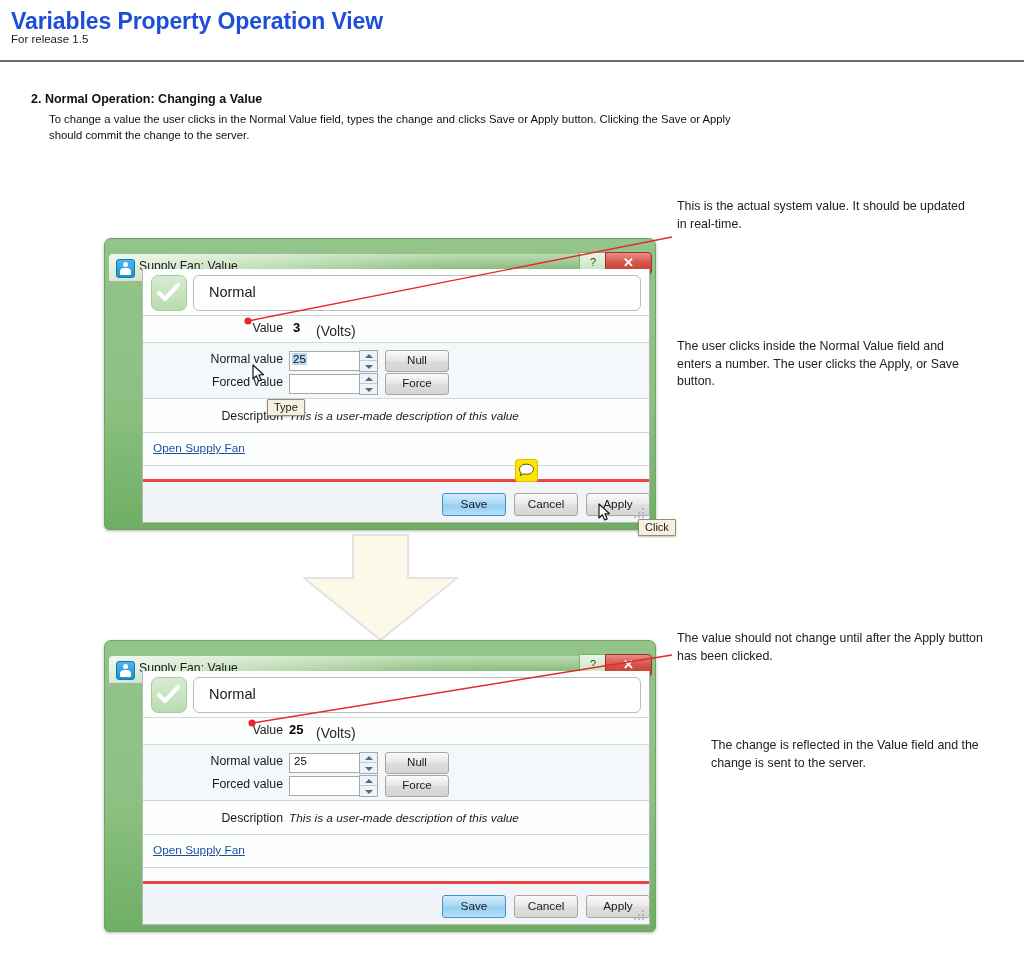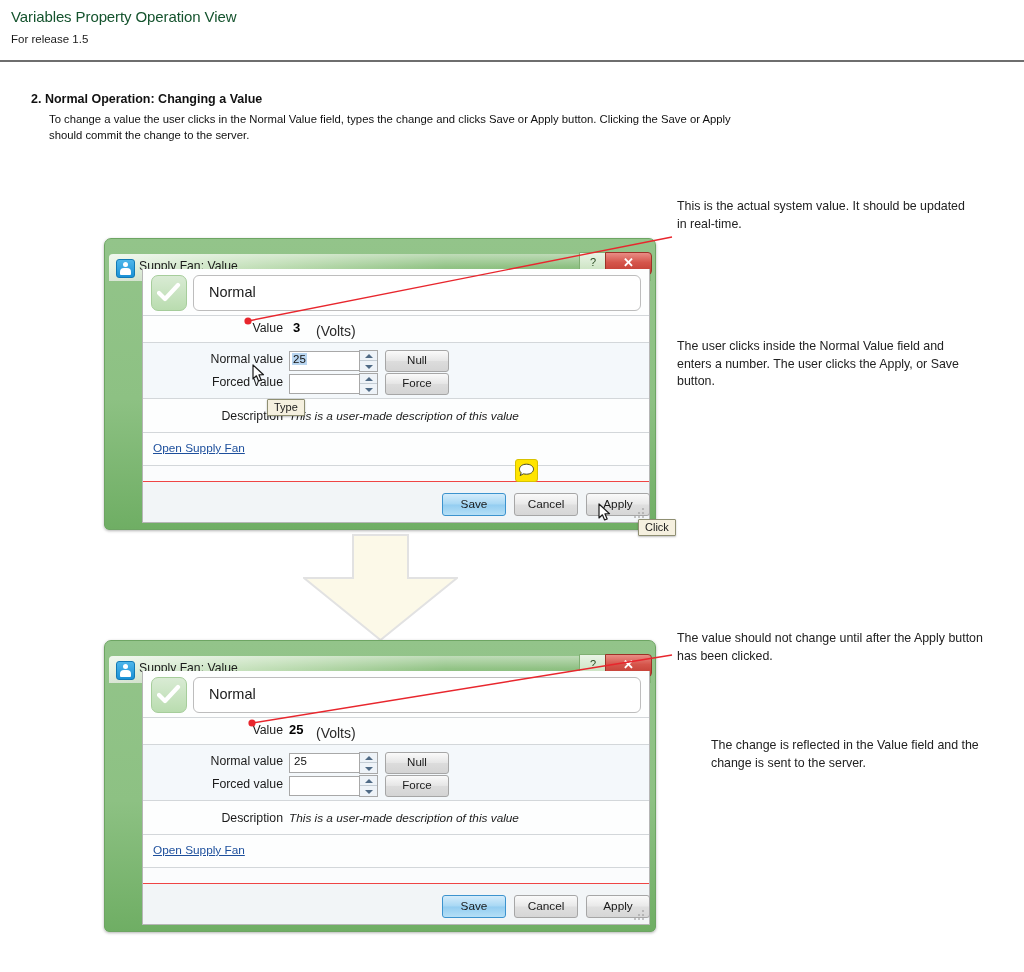--- a/index.html
+++ b/index.html
@@ -7,21 +7,21 @@
     width:1024px;height:972px;
     background:#ffffff;
     font-family:"Liberation Sans", sans-serif;
     color:#1a1a1a;
     position:relative;
     overflow:hidden;
   }
 
   
   #page-header{position:absolute;left:0;top:0;width:1024px;height:61px;}
-  #doc-title{position:absolute;left:11px;top:8px;font-size:15px;font-weight:normal;letter-spacing:-.1px;color:#14532d;}
+  #doc-title{position:absolute;left:11px;top:8px;font-size:23px;font-weight:bold;letter-spacing:-.1px;color:#1d4ed8;}
   #doc-subtitle{position:absolute;left:11px;top:33px;font-size:11.5px;color:#1a1a1a;}
   #header-rule{position:absolute;left:0;top:60px;width:1024px;height:2px;background:#6e6e6e;}
 
   
   #section-heading{position:absolute;left:31px;top:92px;font-size:12.5px;font-weight:bold;color:#111;}
   #section-body{position:absolute;left:49px;top:111px;width:760px;font-size:11.3px;line-height:16px;color:#111;}
   #section-body div{white-space:nowrap;}
 
   
   .annot{position:absolute;font-size:12.4px;line-height:17.6px;color:#222;}
@@ -120,21 +120,21 @@
 
   
   .desc-row{position:absolute;left:0;right:0;height:33px;background:#fdfefe;}
   .desc-text{position:absolute;font-size:11.8px;font-style:italic;color:#1b1b1b;}
 
   
   .link-row{position:absolute;left:0;right:0;height:32px;background:#fdfefe;}
   .link{position:absolute;left:10px;top:8px;font-size:11.8px;color:#1d4f9c;text-decoration:underline;}
 
   
-  .btnbar{position:absolute;left:0;right:0;bottom:0;height:40px;background:#f2f5f7;border-top:1px solid #ef4444;}
+  .btnbar{position:absolute;left:0;right:0;bottom:0;height:40px;background:#f2f5f7;border-top:3px solid #ef4444;}
   .dlg-btn{
     position:absolute;top:11px;width:62px;height:21px;
     background:linear-gradient(to bottom,#fafafa,#e9e9e9 48%,#dfdfdf 52%,#d6d6d6);
     border:1px solid #a6a6a6;border-radius:3px;
     font-size:11.8px;color:#1a1a1a;text-align:center;line-height:20px;
   }
   .dlg-btn.primary{
     background:linear-gradient(to bottom,#d5ecfb,#a8d8f4 48%,#93cdf1 52%,#b5dff6);
     border:1px solid #3c93ce;
   }

